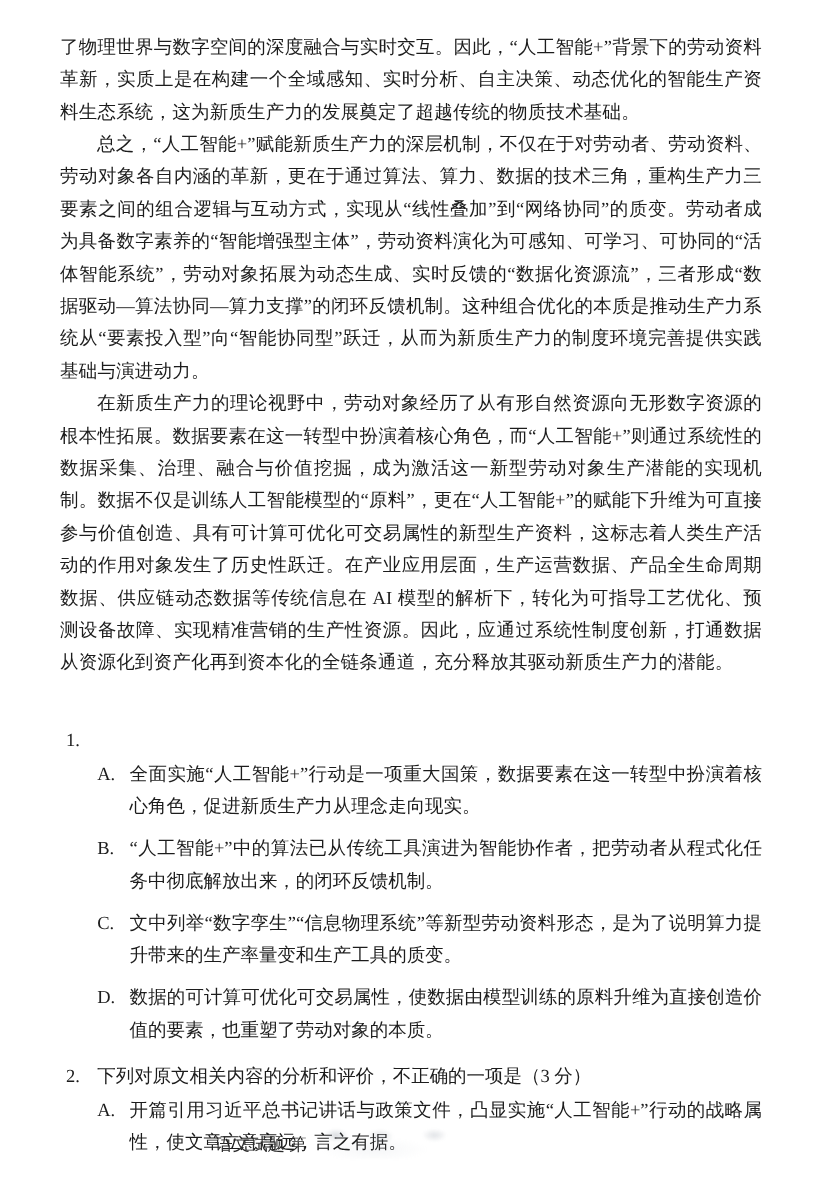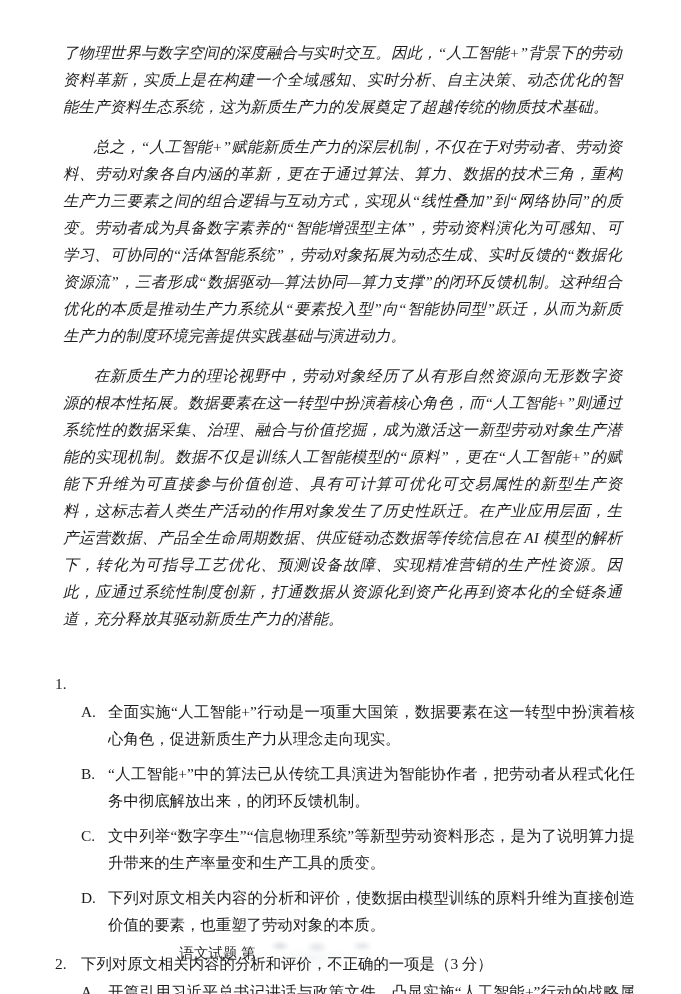--- a/index.html
+++ b/index.html
@@ -15,25 +15,24 @@
     color: #1c1c1c;
     font-family: "Liberation Serif", serif;
     overflow: hidden;
     box-sizing: border-box;
   }
   .content {
     padding: 26px 46px 0 50px;
   }
   
   .passage p {
-    margin: 13px;
+    margin: 0;
     font-size: 15.4px;
     line-height: 27px;
     text-align: justify;
-    font-style: italic;
     letter-spacing: 0.2px;
   }
   .passage p.indent {
     text-indent: 2em;
   }
   .citation {
     margin: 0;
     margin-top: 26px;
     padding-left: 6px;
     font-size: 14.8px;
@@ -134,21 +133,21 @@
           <div class="option">
             <span class="opt-label">B.</span>
             <span class="opt-text">“人工智能+”中的算法已从传统工具演进为智能协作者，把劳动者从程式化任务中彻底解放出来，的闭环反馈机制。</span>
           </div>
           <div class="option">
             <span class="opt-label">C.</span>
             <span class="opt-text">文中列举“数字孪生”“信息物理系统”等新型劳动资料形态，是为了说明算力提升带来的生产率量变和生产工具的质变。</span>
           </div>
           <div class="option">
             <span class="opt-label">D.</span>
-            <span class="opt-text">下列对原文相关内容的分析和评价，使数据由模型训练的原料升维为直接创造价值的要素，也重塑了劳动对象的本质。</span>
+            <span class="opt-text">数据的可计算可优化可交易属性，使数据由模型训练的原料升维为直接创造价值的要素，也重塑了劳动对象的本质。</span>
           </div>
         </div>
       </div>
 
       <div class="question">
         <div class="q-stem">
           <span class="q-num">2.</span>
           <span class="q-stem-text">下列对原文相关内容的分析和评价，不正确的一项是（3 分）</span>
         </div>
         <div class="q-options">

